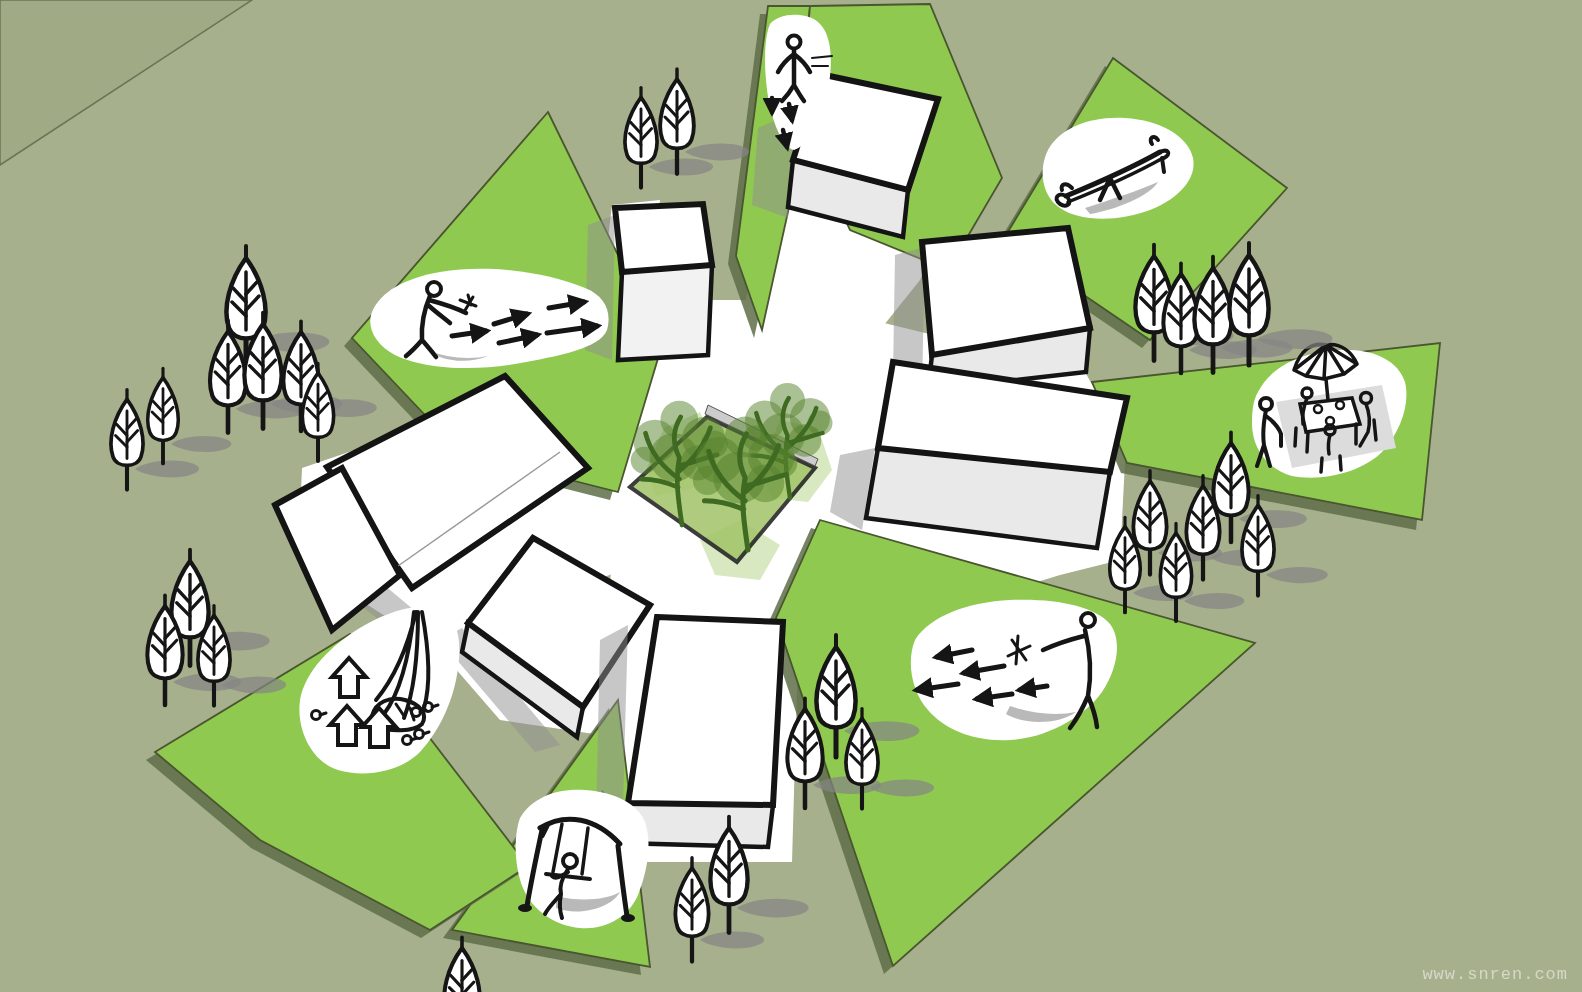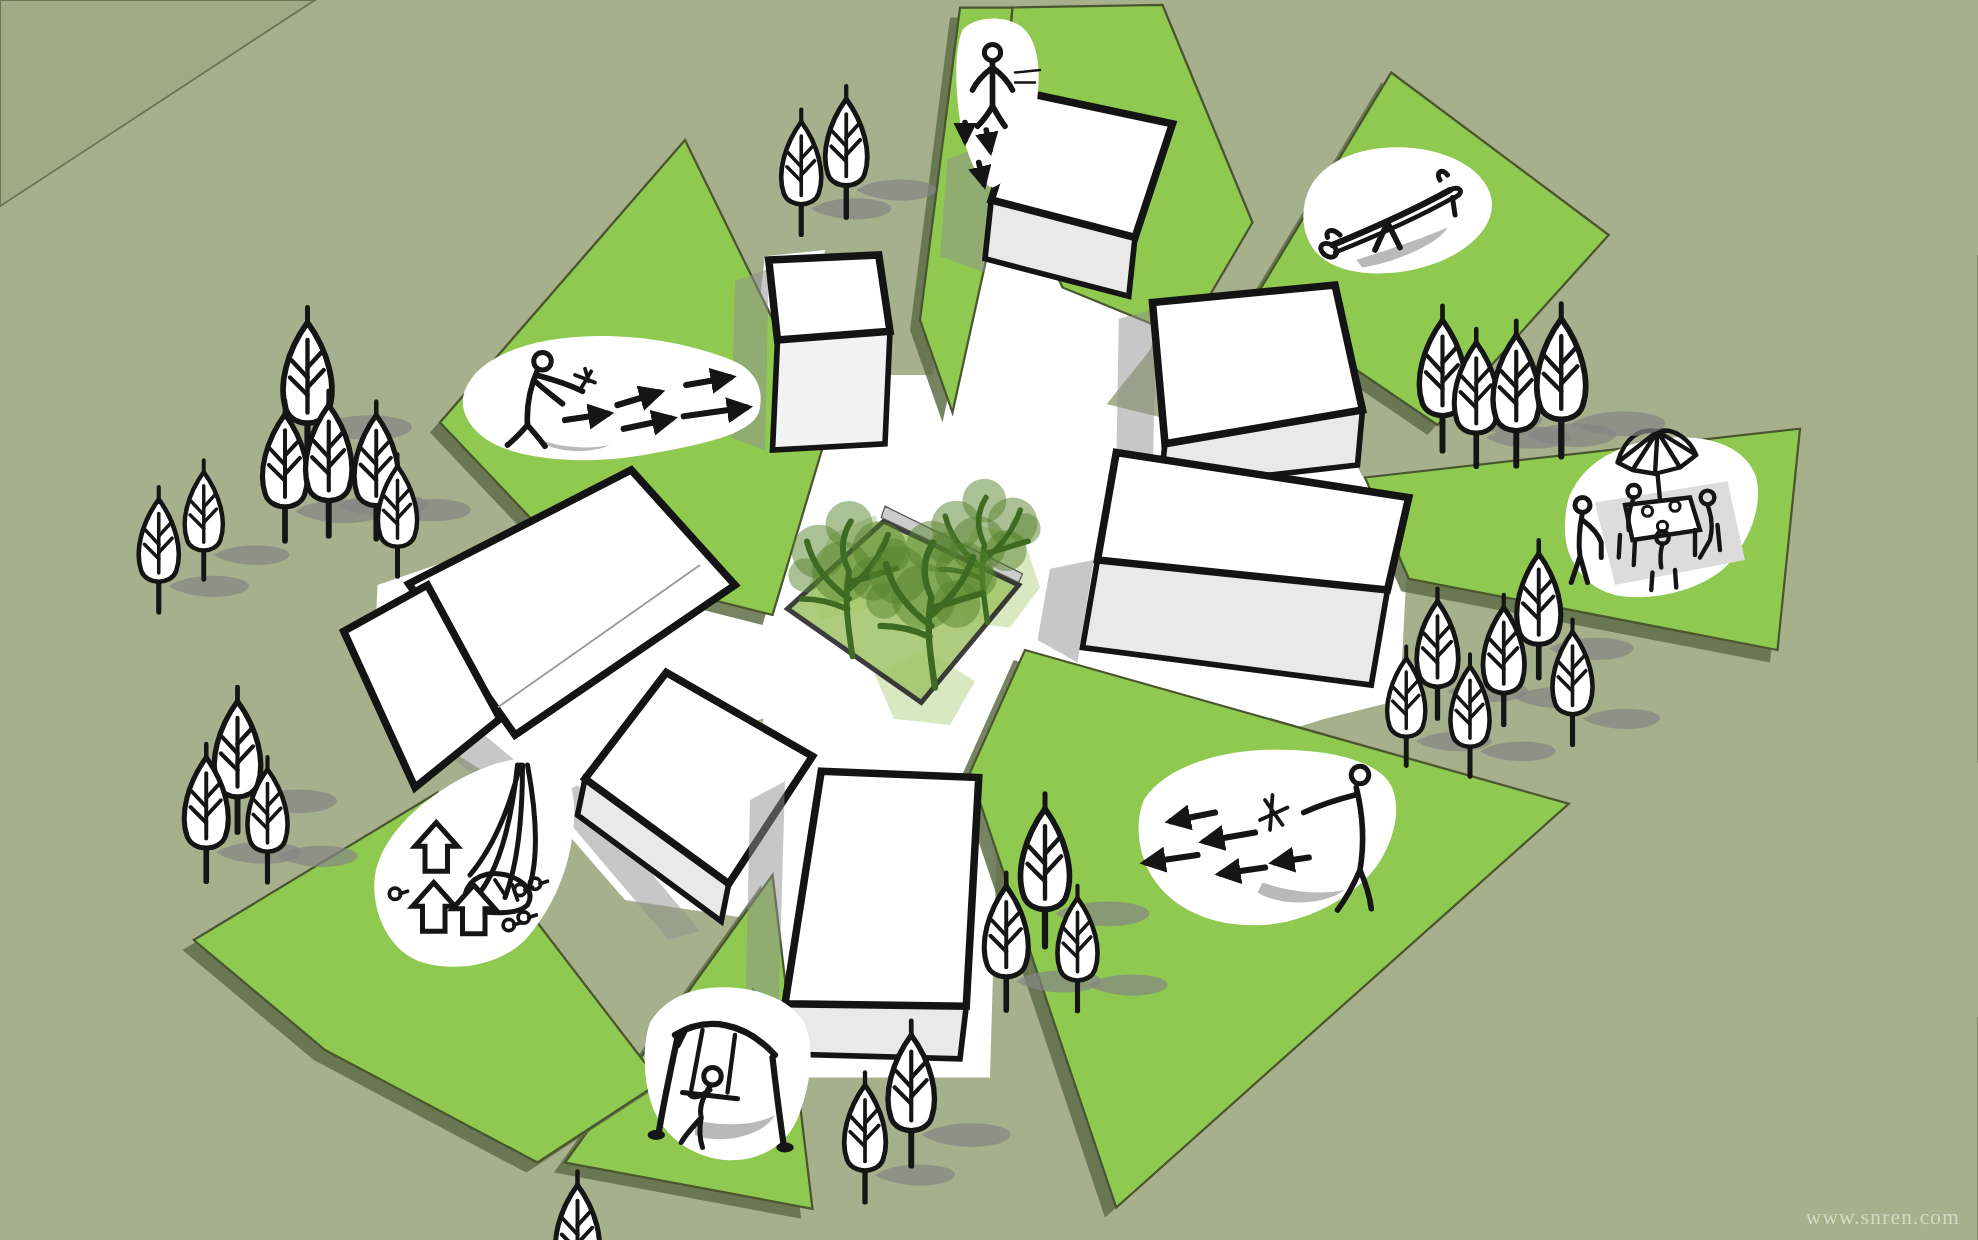--- a/index.html
+++ b/index.html
@@ -18,21 +18,21 @@
   .wshadow{fill:var(--wedge-shadow);opacity:.85;}
   .plaza{fill:#ffffff;}
   .btop{fill:var(--building-top);stroke:var(--outline);stroke-width:6;stroke-linejoin:miter;}
   .bfront{fill:var(--building-front);stroke:var(--outline);stroke-width:4.5;}
   .bshadow{fill:var(--soft-shadow);opacity:.5;}
   .tshadow{fill:#858585;opacity:.7;}
   .ink{stroke:var(--sketch-ink);fill:none;stroke-linecap:round;stroke-linejoin:round;}
   .blob{fill:#ffffff;}
   .gshade{fill:#8a8a8a;opacity:.6;}
   .leafbody{fill:#ffffff;}
-  .watermark{position:absolute;right:14px;bottom:8px;font-family:Liberation Serif, serif;
+  .watermark{position:absolute;right:14px;bottom:8px;font-family:Liberation Mono, monospace;
              font-size:17px;letter-spacing:1px;color:var(--watermark-color);}
 </style>
 </head>
 <body>
 
 <div class="stage">
 <svg viewBox="0 0 1582 992">
   <defs>
     <marker id="ah" markerWidth="4.2" markerHeight="4.2" refX="3.1" refY="2.1" orient="auto">
       <path d="M0,0 L4.2,2.1 L0,4.2 Z" fill="#151515"></path>

